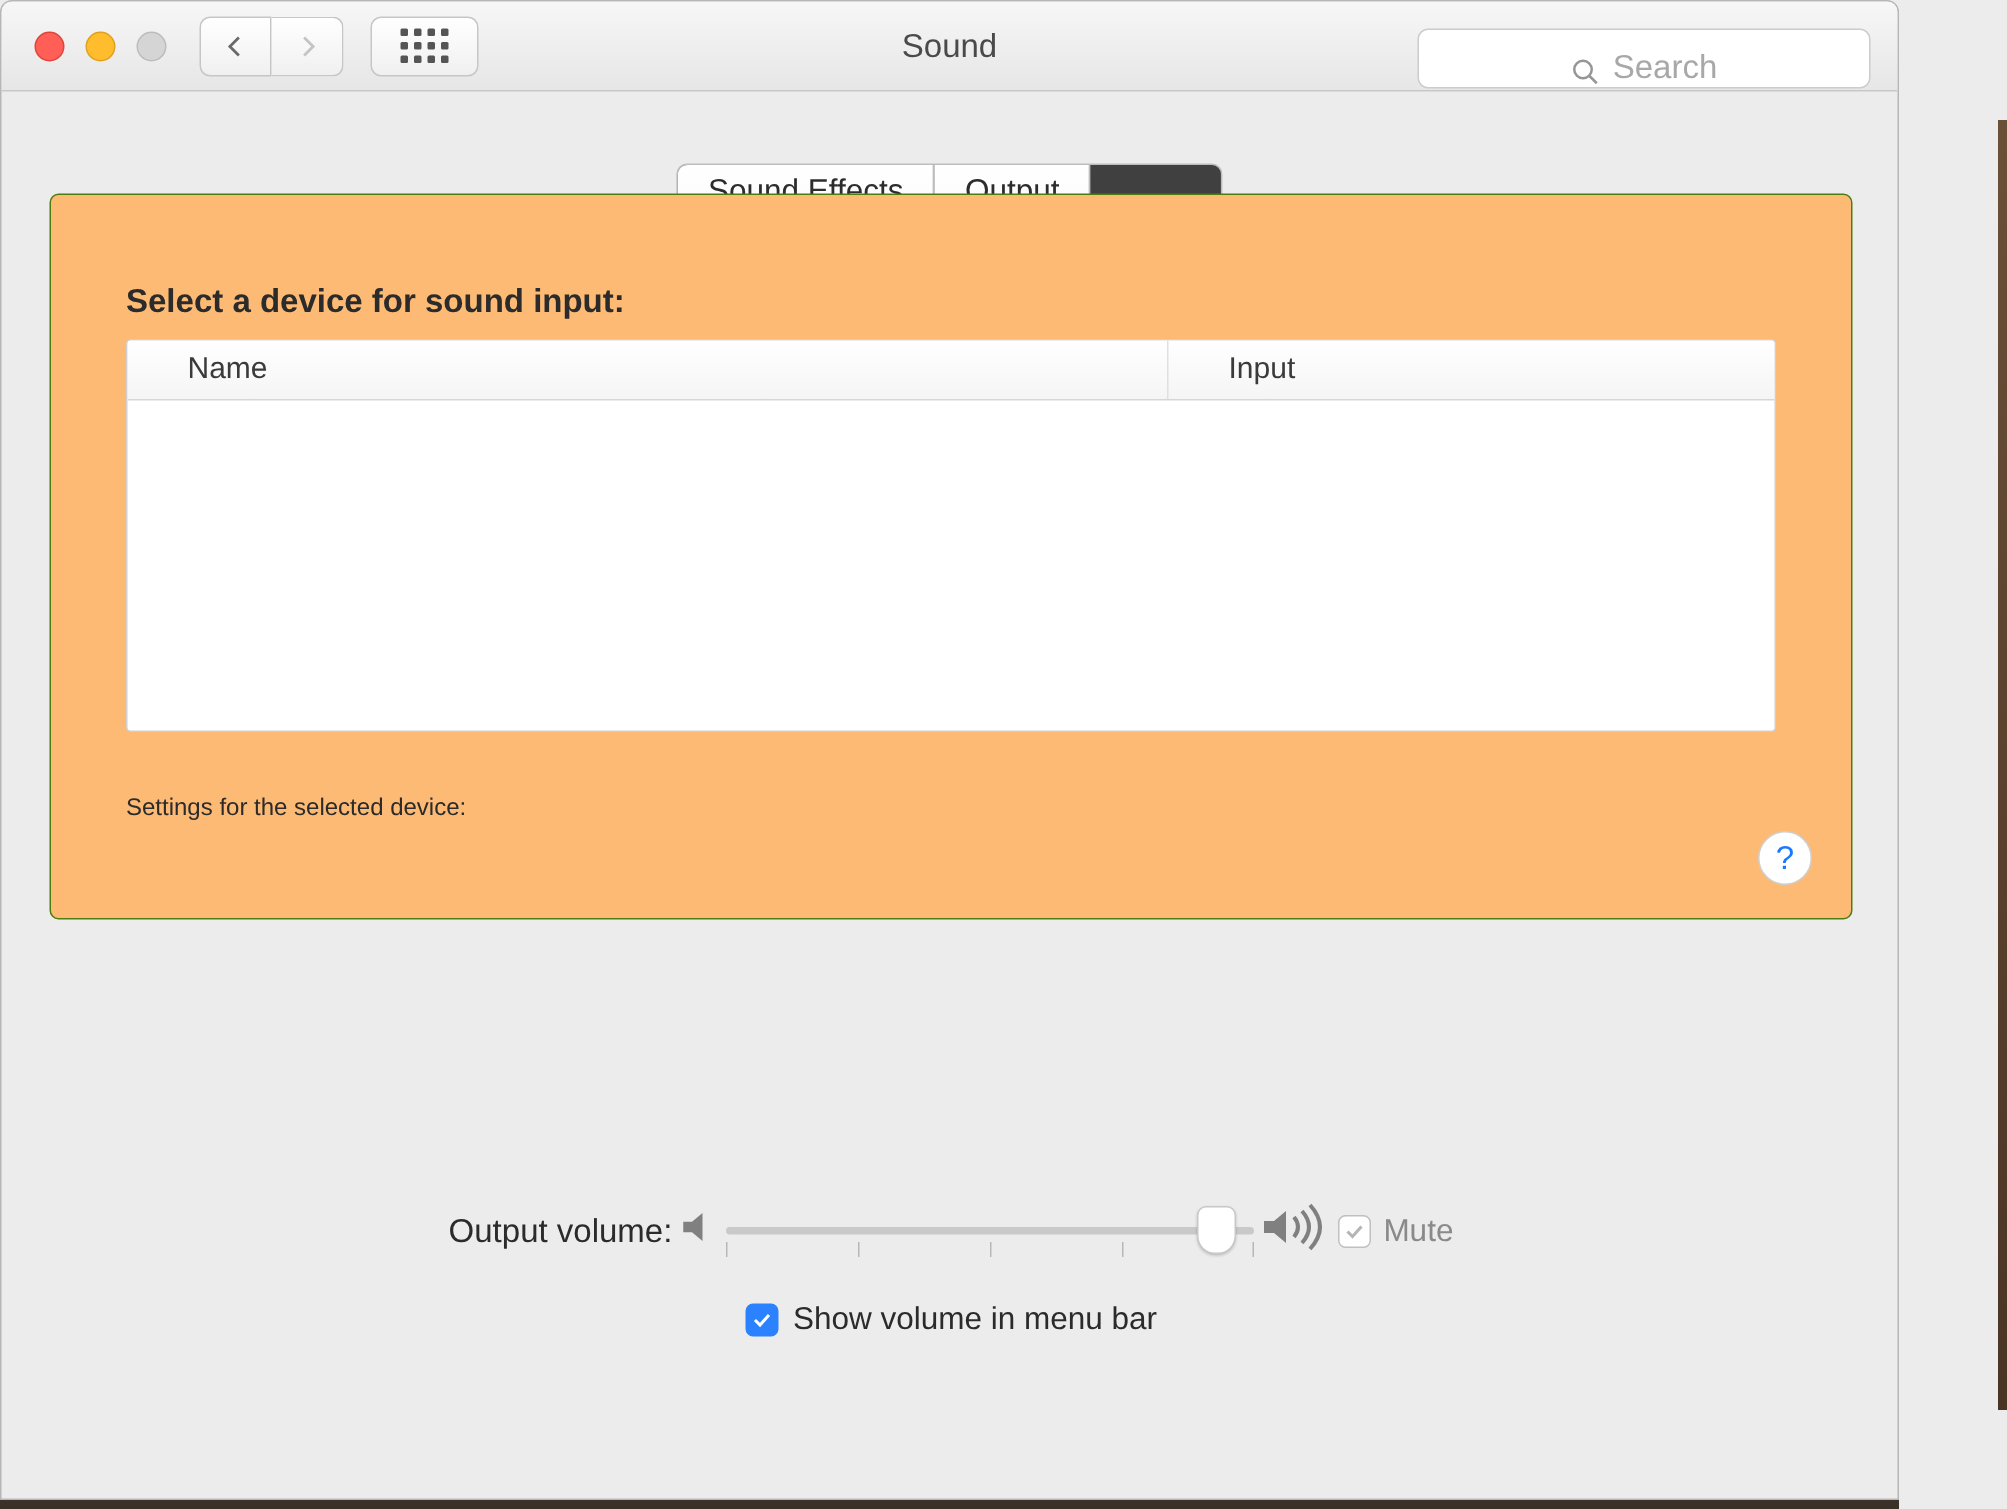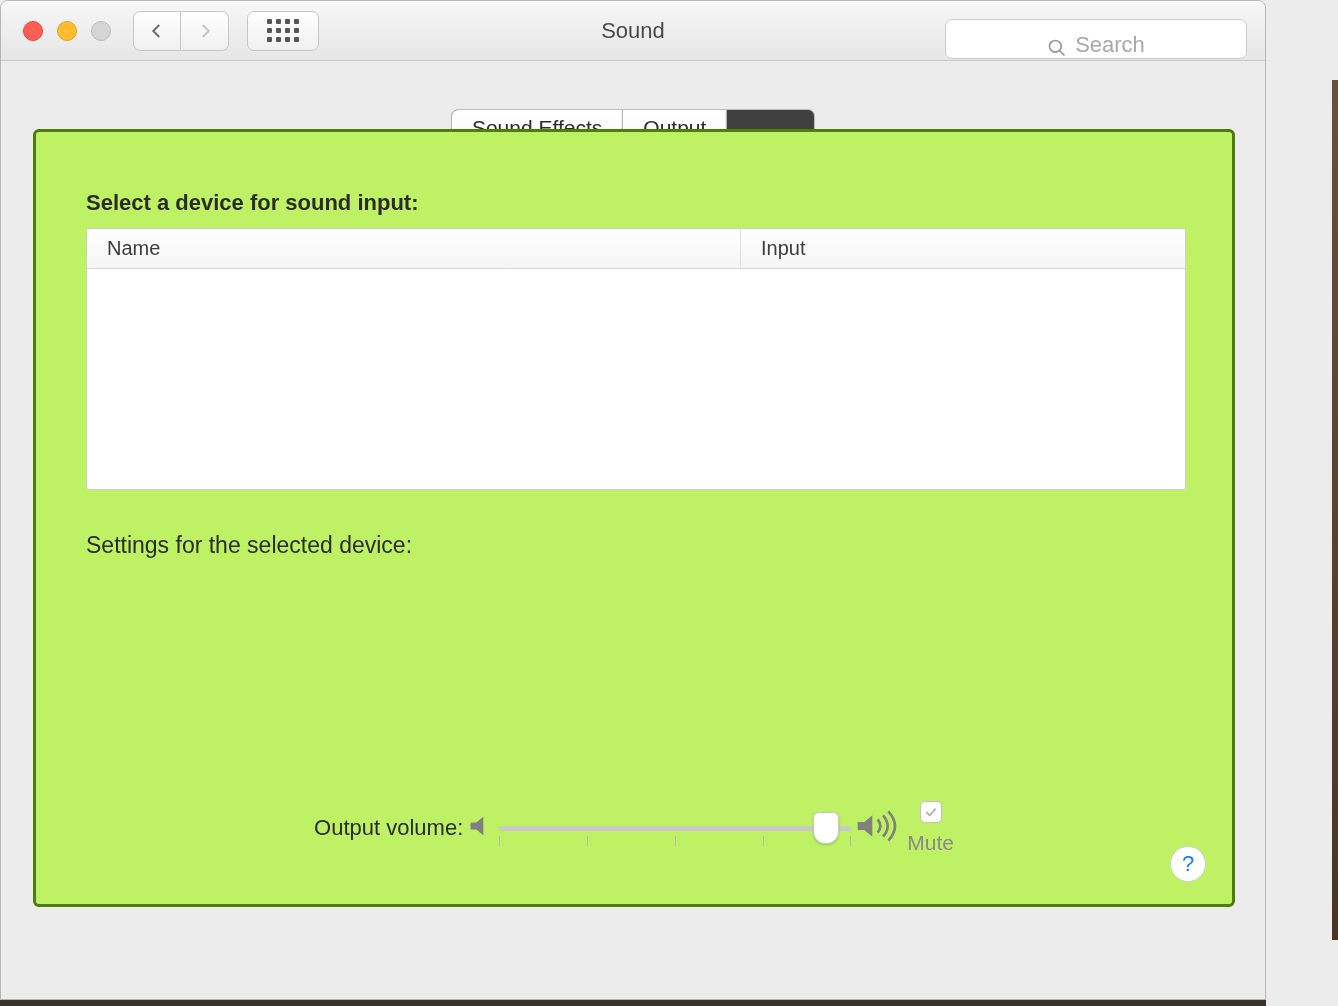--- a/index.html
+++ b/index.html
@@ -26,42 +26,42 @@
   .title { position:absolute; left:50%; transform:translateX(-50%); font-size:22px; color:#4a4a4a; }
   .search-wrap { position:absolute; right:18px; top:18px; width:302px;}
   .search { width:100%; height:40px; border:1px solid #cccccc; border-radius:7px; background:#ffffff; display:flex; align-items:flex-end; justify-content:center; gap:8px; color:#a8a8a8; font-size:22px;}
   .search svg { width:20px; height:20px; stroke:#969696; fill:none; stroke-width:2;}
   
   .tabs { position:absolute; left:50%; top:108px; transform:translateX(-50%); display:flex; border:1px solid #bdbdbd; border-radius:7px; overflow:hidden; background:#404040;text-align:center;}
   .tab { padding:6px 20px; font-size:21px; color:#2c2c2c; border-right:1px solid #bdbdbd; background:linear-gradient(#ffffff,#f4f4f4);}
   .tab:last-child { border-right:none; }
   .tab.active { background:linear-gradient(#4da2ff,#1979ff); color:#fff;margin-top:40px;}
   
-  .panel { position:absolute; left:32px; top:128px; width:1202px; height:778px; background:#bef264; border:3px solid #4d7c0f; border-radius:6px;}
+  .panel { position:absolute; left:32px; top:128px; width:1202px; height:484px; background:#fdba74; border:1px solid #4d7c0f; border-radius:6px;}
   .select-label { position:absolute; left:50px; top:58px; font-size:22px; font-weight:600; color:#2b2b2b;}
   .table { position:absolute; left:50px; top:96px; width:1100px; height:262px; border:1px solid #cfcfcf; background:#fff; border-radius:3px; overflow:hidden;}
   .thead { display:flex; height:40px; background:linear-gradient(#ffffff,#f5f5f5); border-bottom:1px solid #d6d6d6; font-size:20px; color:#3b3b3b;}
-  .thead .col { padding:8px 20px; border-right:1px solid #e0e0e0;}
+  .thead .col { padding:8px 0; border-right:1px solid #e0e0e0;margin-left:40px;}
   .thead .col.name { width:654px;}
   .thead .col.type { flex:1; border-right:none;}
   .tbody { height:222px; display:flex; align-items:center; justify-content:center;}
   .empty { font-size:22px; color:#1f1f1f;}
-  .settings-label { position:absolute; left:50px; top:400px; font-size:23px; color:#2b2b2b;}
+  .settings-label { position:absolute; left:50px; top:400px; font-size:16px; color:#2b2b2b;}
   .help { position:absolute; right:26px; bottom:22px; width:36px; height:36px; border-radius:50%; background:#fff; border:1px solid #cfcfcf; display:flex; align-items:center; justify-content:center; color:#1979ff; font-size:22px; font-weight:500;}
   
   .footer { position:absolute; left:0; top:800px; width:1266px; }
   .vol-row { display:flex; align-items:center; justify-content:center; gap:4px; }
   .vol-label { font-size:22px; color:#2b2b2b;}
   .spk-min svg, .spk-max svg { fill:#808080; }
   .slider { width:352px; position:relative; }
   .track { height:5px; background:#c9c9c9; border-radius:3px; position:relative; top:0;}
   .knob { position:absolute; top:-14px; left:89%; width:26px; height:32px; background:#fff; border:1px solid #c8c8c8; border-radius:6px 6px 12px 12px; box-shadow:0 1px 2px rgba(0,0,0,.2);}
   .ticks { position:absolute; top:10px; width:100%; display:flex; justify-content:space-between; }
   .ticks span { width:1px; height:10px; background:#b8b8b8;}
-  .mute { display:flex; align-items:center; gap:8px; color:#8a8a8a; font-size:21px;flex-direction:column;}
+  .mute { display:flex; align-items:center; gap:8px; color:#8a8a8a; font-size:21px;}
   .chk { width:22px; height:22px; border:1px solid #c0c0c0; border-radius:5px; background:#fff; display:flex; align-items:center; justify-content:center;}
   .chk.on { background:#2b82ff; border-color:#2b82ff;}
   .chk svg { width:16px; height:16px; stroke:#fff; fill:none; stroke-width:3;}
   .chk.off svg { stroke:#b5b5b5;}
   .show-row { display:flex; align-items:center; justify-content:center; gap:10px; margin-top:28px; font-size:21px; color:#2b2b2b;}
 </style>
 </head>
 <body>
 
 <div class="desk-edge"></div>
@@ -164,15 +164,23 @@
       </div>
       <div class="mute">
         <div class="chk off">
           <svg viewBox="0 0 24 24">
               <path d="M5 12 L10 17 L19 7"></path>
             </svg>
         </div>
         <span>Mute</span>
       </div>
     </div>
+    <div class="show-row">
+      <div class="chk on">
+        <svg viewBox="0 0 24 24">
+            <path d="M5 12 L10 17 L19 7"></path>
+          </svg>
+      </div>
+      <span>Show volume in menu bar</span>
+    </div>
   </div>
 
 </div>
 
 </body></html>

